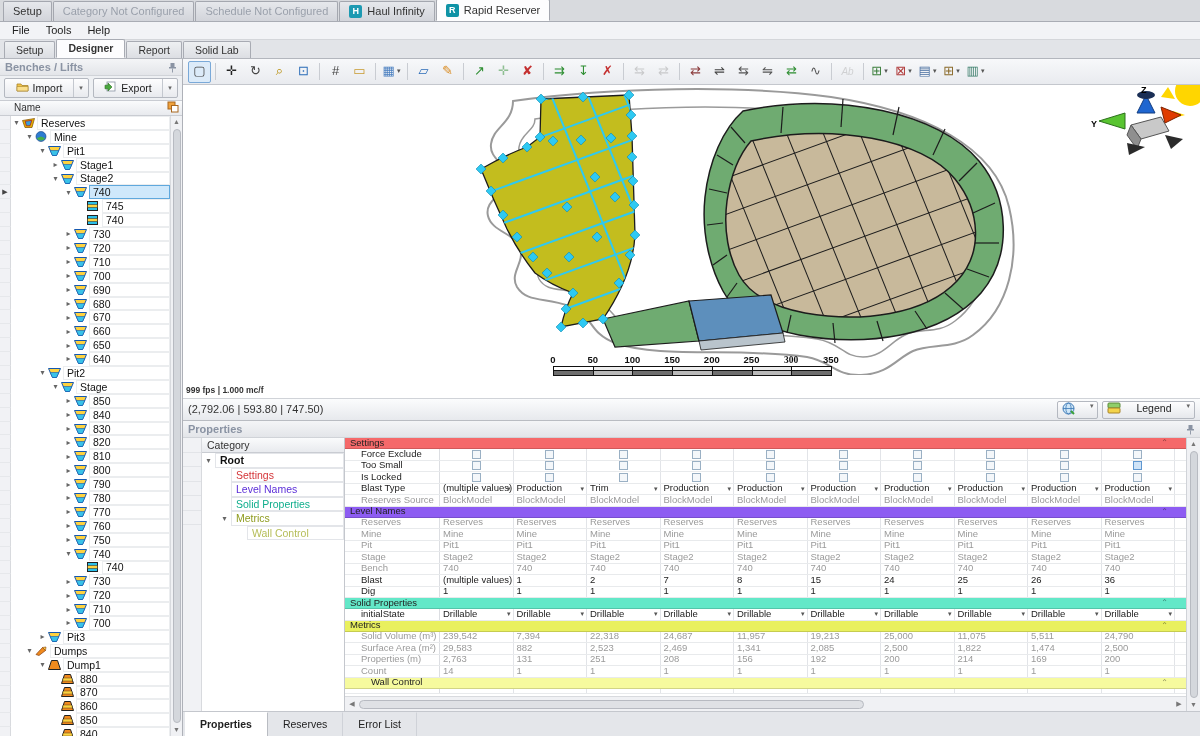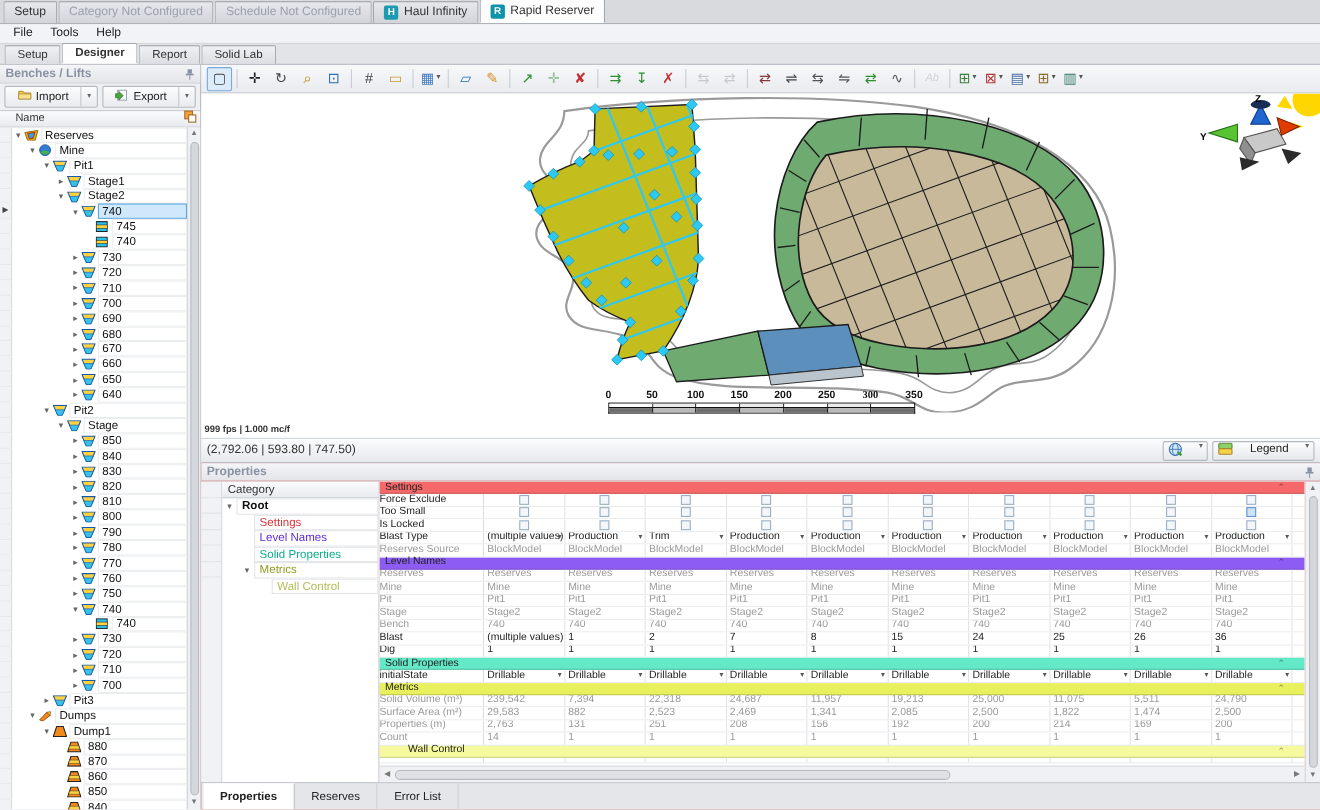--- a/index.html
+++ b/index.html
@@ -60,37 +60,37 @@
 .sbar.b2{border-top:none}
 .sbar i{flex:1;border-right:1px solid #111}
 .sbar i:last-child{border-right:none}
 
 .coordbar{height:22px;background:linear-gradient(#fbfcfd,#e7e9ed);border-bottom:1px solid #b9bcc2;display:flex;align-items:center;padding:0 5px;justify-content:space-between}
 .coordtext{font-size:11px;color:#333}
 .coordbtns{display:flex;gap:4px;align-items:center}
 .minibtn{height:18px;border:1px solid #b4b8c0;border-radius:2px;background:linear-gradient(#fdfdfe,#e6e8ec);display:flex;padding:0 4px;gap:15px;font-size:10.5px;color:#222}
 .minibtn .ddm{font-size:7px;color:#666}
 
-.props{flex:1;display:flex;flex-direction:column;background:#ef4444;min-height:0}
+.props{flex:1;display:flex;flex-direction:column;background:#701a75;min-height:0}
 .props-body{flex:1;display:flex;min-height:0}
 .cat{width:162px;border-right:1px solid #c4c7cd;display:flex;background:#fff}
 .catgutter{width:19px;background:#f1f2f5;border-right:1px solid #d8dade;flex-shrink:0}
 .catgutter i{display:block;height:14.5px;border-bottom:1px solid #e2e4e8}
 .catmain{flex:1;display:flex;flex-direction:column}
 .cathead{height:15px;background:linear-gradient(#fafbfc,#e8eaee);border-bottom:1px solid #c9ccd2;font-size:10.5px;color:#333;display:flex;align-items:center;padding-left:5px}
 .catrow{height:14.5px;display:flex;align-items:stretch}
 .catarrow{width:13px;font-size:8px;color:#666;display:flex;align-items:center;justify-content:center;flex-shrink:0}
 .catcell{flex:1;border:1px solid #e3e5e9;background:#fff;font-size:10.5px;display:flex;align-items:center;padding:0 4px;white-space:nowrap;overflow:hidden}
 
 .tablewrap{flex:1;position:relative;overflow:hidden;background:#fff}
 .band{height:11px;display:flex;align-items:center;position:relative;font-size:9.5px;color:#222;border-bottom:1px solid rgba(0,0,0,.15)}
 .band .bn{padding-left:5px;white-space:nowrap}
 .band .chev{position:absolute;right:18px;font-size:8px;color:rgba(0,0,0,.45)}
 .prow{display:flex;height:11.5px;align-items:stretch;border-bottom:1px solid #e8eaec;background:#fff}
-.plabel{width:95px;flex-shrink:0;font-size:9.5px;display:flex;align-items:center;border-right:1px solid #dcdee2;white-space:nowrap;overflow:hidden;color:#222}
+.plabel{width:95px;flex-shrink:0;font-size:9.5px;display:flex;align-items:center;padding-left:16px;border-right:1px solid #dcdee2;white-space:nowrap;overflow:hidden;color:#222}
 .plabel.gray{color:#9a9a9a}
 .pcell{width:73.5px;flex-shrink:0;border-right:1px solid #e2e4e8;display:flex;align-items:center;font-size:9.5px;padding:0 3px;position:relative;white-space:nowrap;overflow:hidden;color:#222}
 .pcell.gray{color:#9a9a9a}
 .pcell .ddm{position:absolute;right:2px;font-size:7px;color:#555}
 .cb{width:9px;height:9px;border:1px solid #9ab0c4;background:#f4f7fa;margin:0 auto}
 .cb.focus{background:#cfe3f7;border-color:#5f97d0}
 .hscroll{position:absolute;left:0;right:0;bottom:0;height:15px;background:#f0f1f4;border-top:1px solid #d8dade;display:flex;align-items:center}
 .harrow{width:14px;font-size:7px;color:#777;text-align:center}
 .hthumb{height:9px;width:60%;background:#dfe1e5;border:1px solid #b7bac1;border-radius:5px}
 .tvscroll{width:14px;background:#f0f1f4;border-left:1px solid #d0d3d8;display:flex;flex-direction:column;align-items:center;flex-shrink:0}

